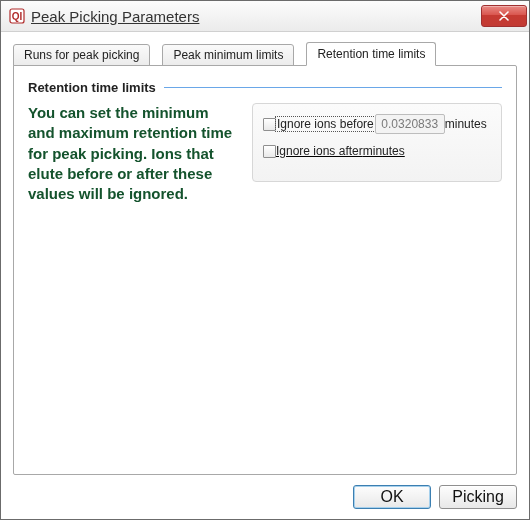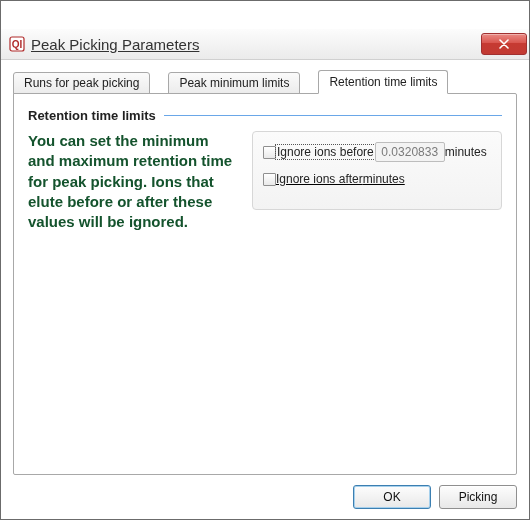--- a/index.html
+++ b/index.html
@@ -22,21 +22,20 @@
     background: #fff;
     box-shadow: 0 0 0 0;
   }
   .titlebar {
     height: 30px;
     background: linear-gradient(to bottom, #fcfcfc, #ebebeb);
     border-bottom: 1px solid #d0d0d0;
     display: flex;
     align-items: center;
     padding: 0 2px 0 8px;
-    margin-top: 28px;
   }
   .titlebar .app-icon {
     width: 16px;
     height: 16px;
     margin-right: 6px;
     display: flex;
     align-items: center;
     justify-content: center;
   }
   .titlebar .title {
@@ -74,21 +73,21 @@
     height: 24px;
     position: relative;
     margin-bottom: -1px;
     z-index: 2;
   }
   .tab {
     border: 1px solid #a8a8a8;
     border-bottom: 1px solid #a8a8a8;
     background: linear-gradient(to bottom, #fafafa, #ececec);
     padding: 3px 10px 3px 10px;
-    margin-right: 18px;
+    margin-right: 12px;
     border-top-left-radius: 3px;
     border-top-right-radius: 3px;
     color: #222;
     font-size: 12px;
     position: relative;
   }
   .tab.active {
     background: #fff;
     border-bottom: 1px solid #fff;
     padding-top: 4px;
@@ -194,21 +193,21 @@
   }
   .btn {
     min-width: 78px;
     height: 24px;
     border: 1px solid #8f8f8f;
     border-radius: 3px;
     background: linear-gradient(to bottom, #fdfdfd, #e8e8e8);
     display: flex;
     align-items: center;
     justify-content: center;
-    font-size: 12px;
+    font-size: 16px;
     color: #111;
     box-shadow: inset 0 1px 0 rgba(255,255,255,0.8);
     box-sizing: border-box;
   }
   .btn.default {
     border: 1px solid #3c7fb1;
     box-shadow: 0 0 0 1px #a6d0ec inset, inset 0 1px 0 rgba(255,255,255,0.8);
   }
 </style>
 </head>

